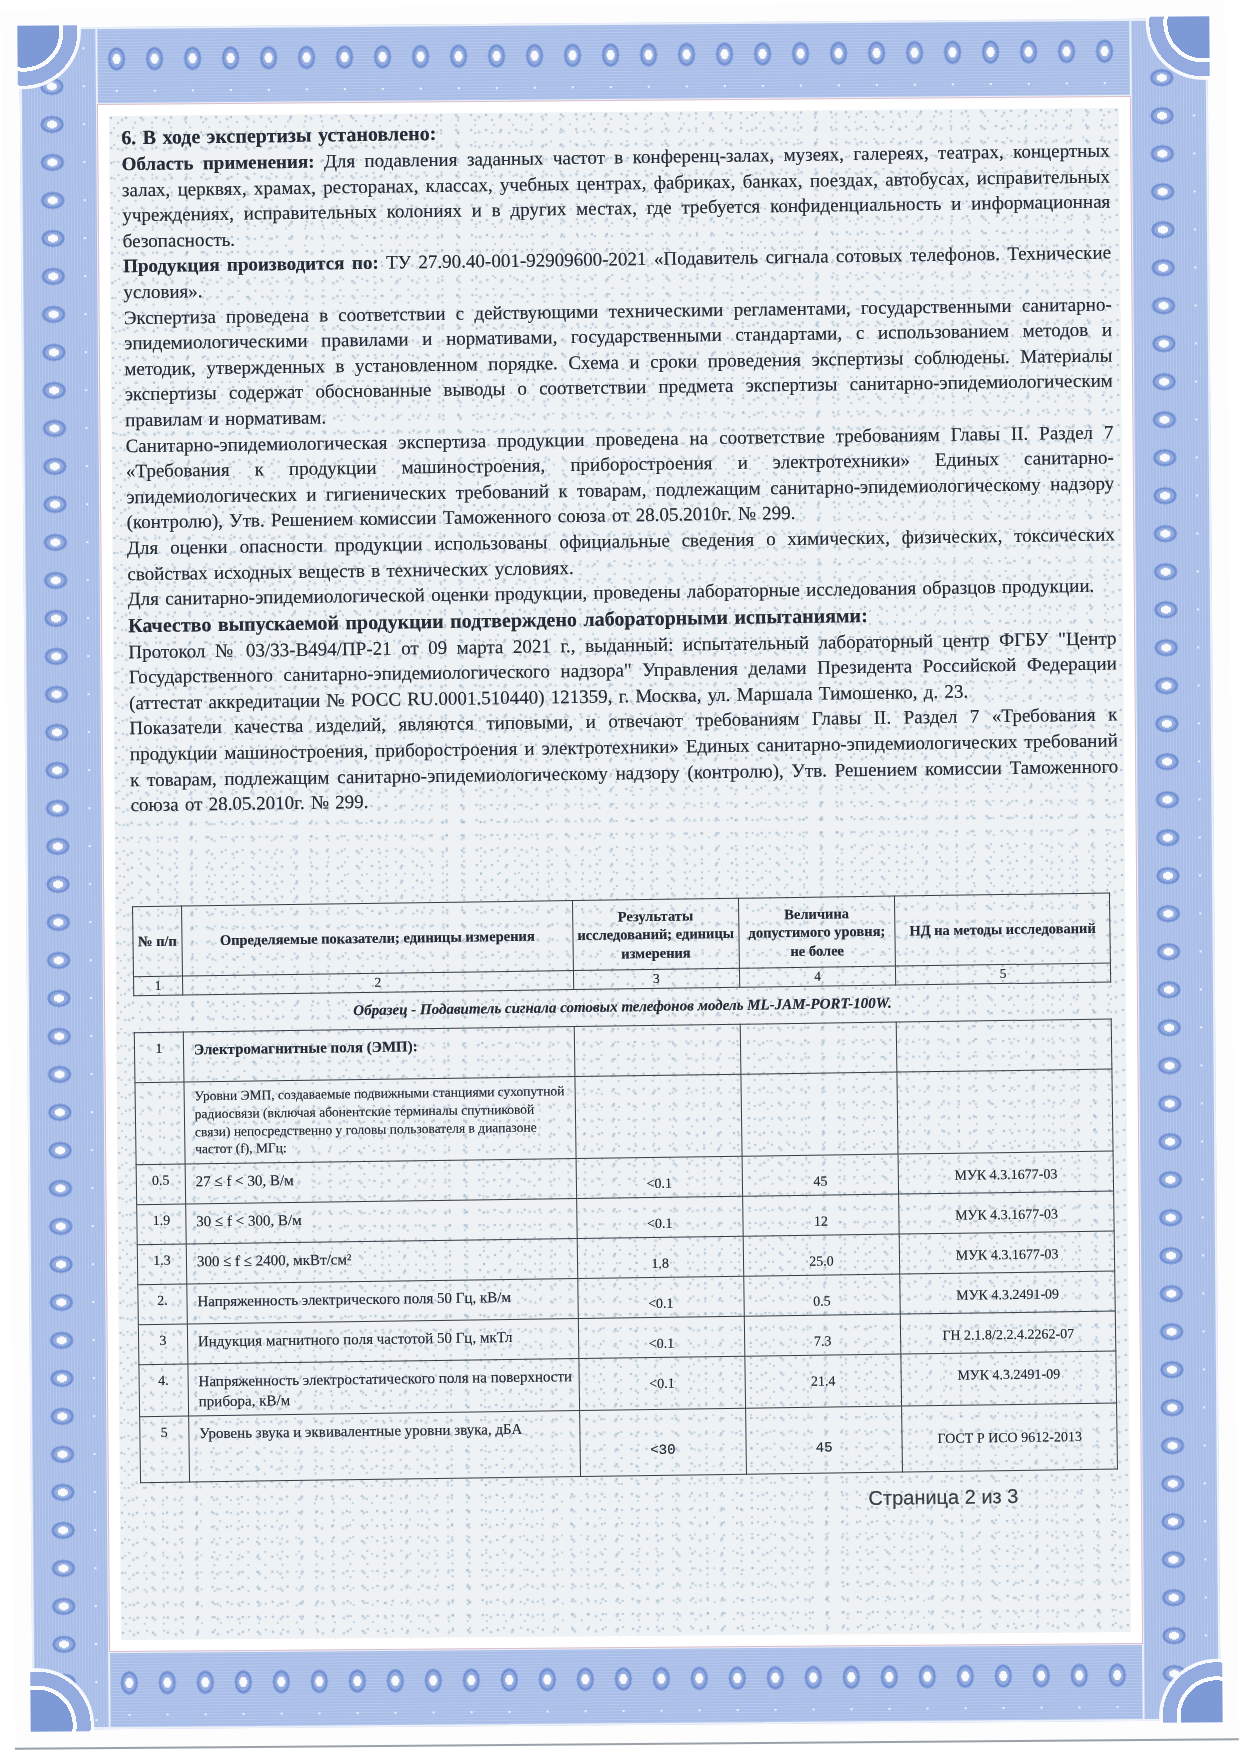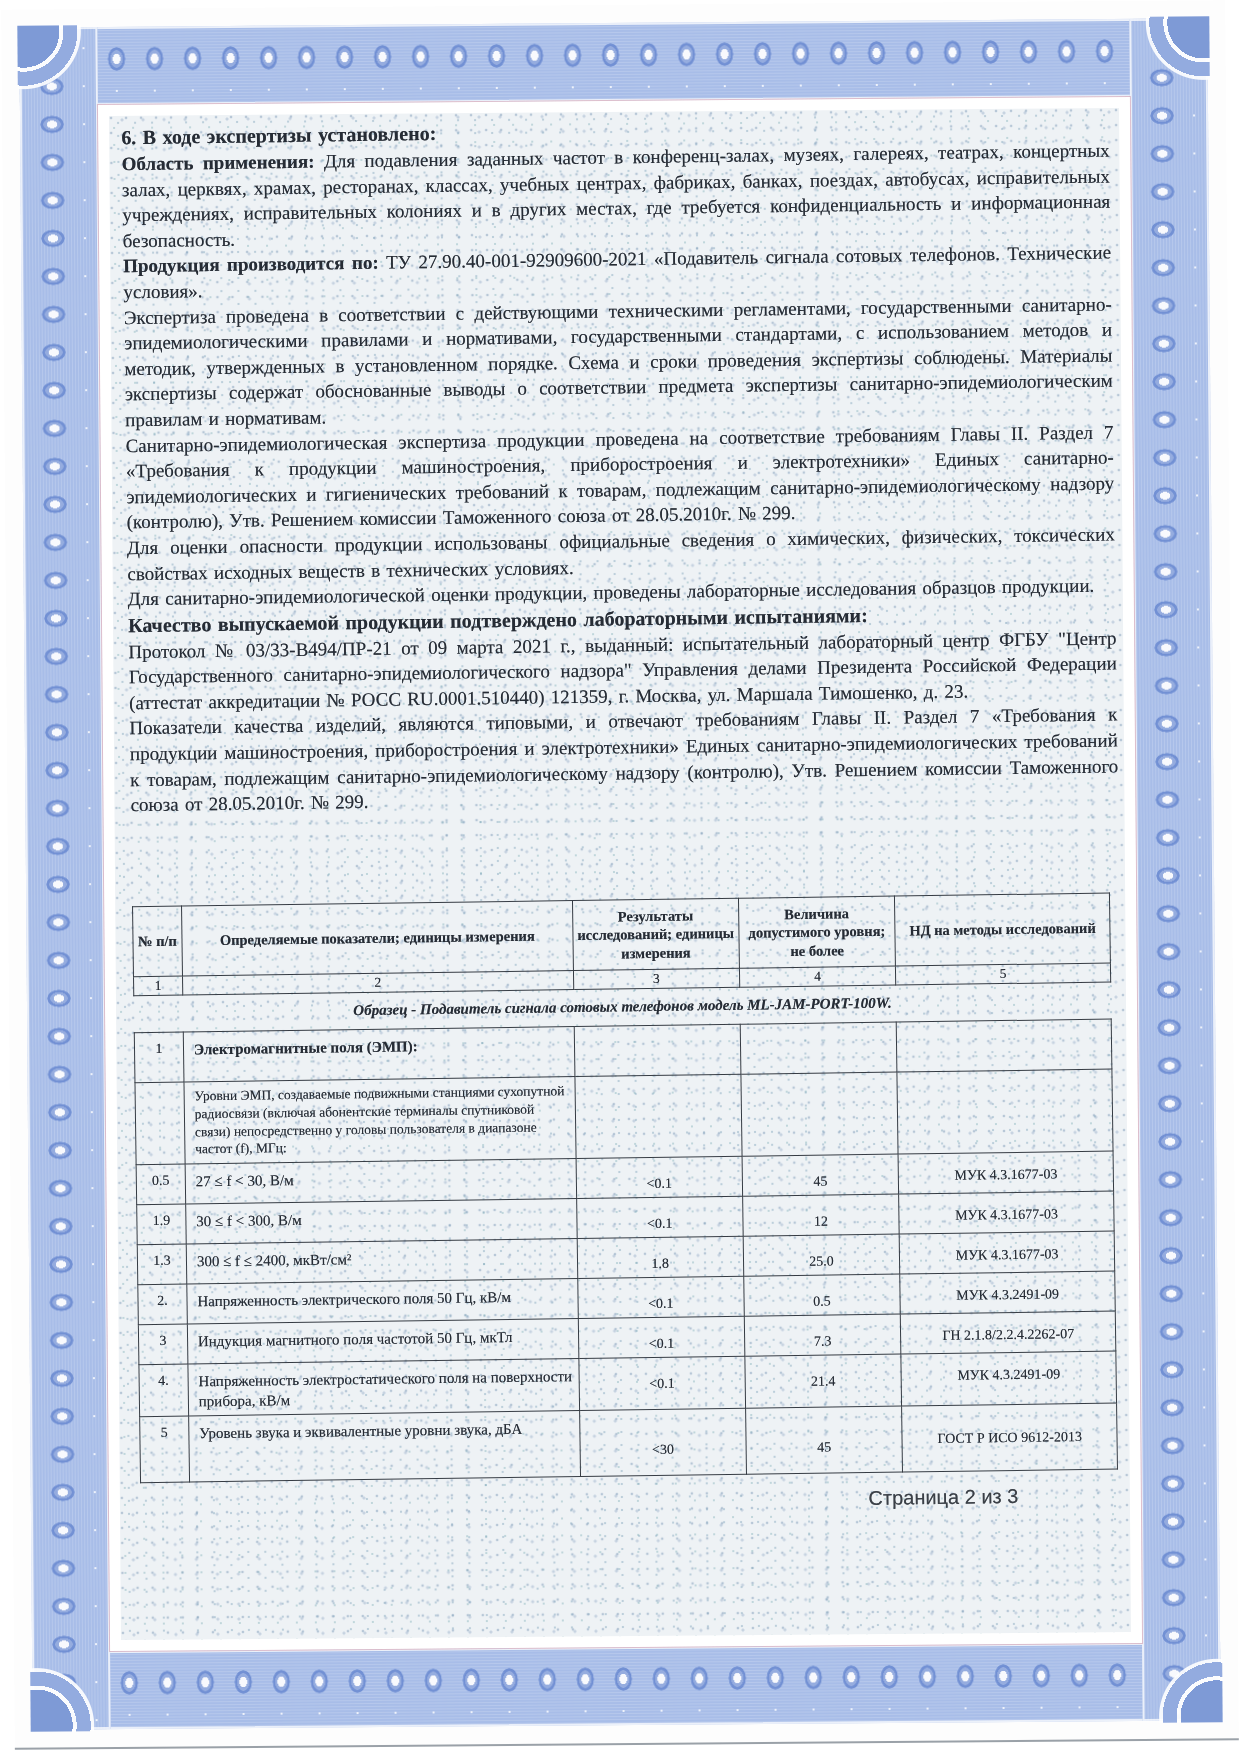--- a/index.html
+++ b/index.html
@@ -81,21 +81,21 @@
   tr.r-section td { height:50px; }
   tr.r-multi td.cell-label { font-size:13.5px; line-height:1.3; padding-top:5px; }
   tr.r-multi td { height:82px; }
   tr.r-data td { height:40px; }
   tr.r-data2 td { height:48px; }
   tr.r-last td { height:66px; }
   td.cell-res, td.cell-lim { text-align:center; }
   td.cell-met { text-align:center; }
   td.cell-res span, td.cell-lim span { display:inline-block; transform:translateY(16px); }
   td.cell-met span { display:inline-block; transform:translateY(11px); line-height:1.25; }
-  tr.r-last td.cell-res span, tr.r-last td.cell-lim span { transform:translateY(30px); }
+  tr.r-last td.cell-res span, tr.r-last td.cell-lim span { transform:translateY(30px);font-family:Liberation Mono, monospace; }
   tr.r-last td.cell-met span { transform:translateY(22px); }
 
   .footer { margin:14px 110px 0 0; text-align:right;
             font-family:"Liberation Sans", sans-serif; font-size:20px; color:#3b4047; }
 </style>
 </head>
 <body>
 
 <div class="sheet">
   <div class="bstrip h b-top"></div>

